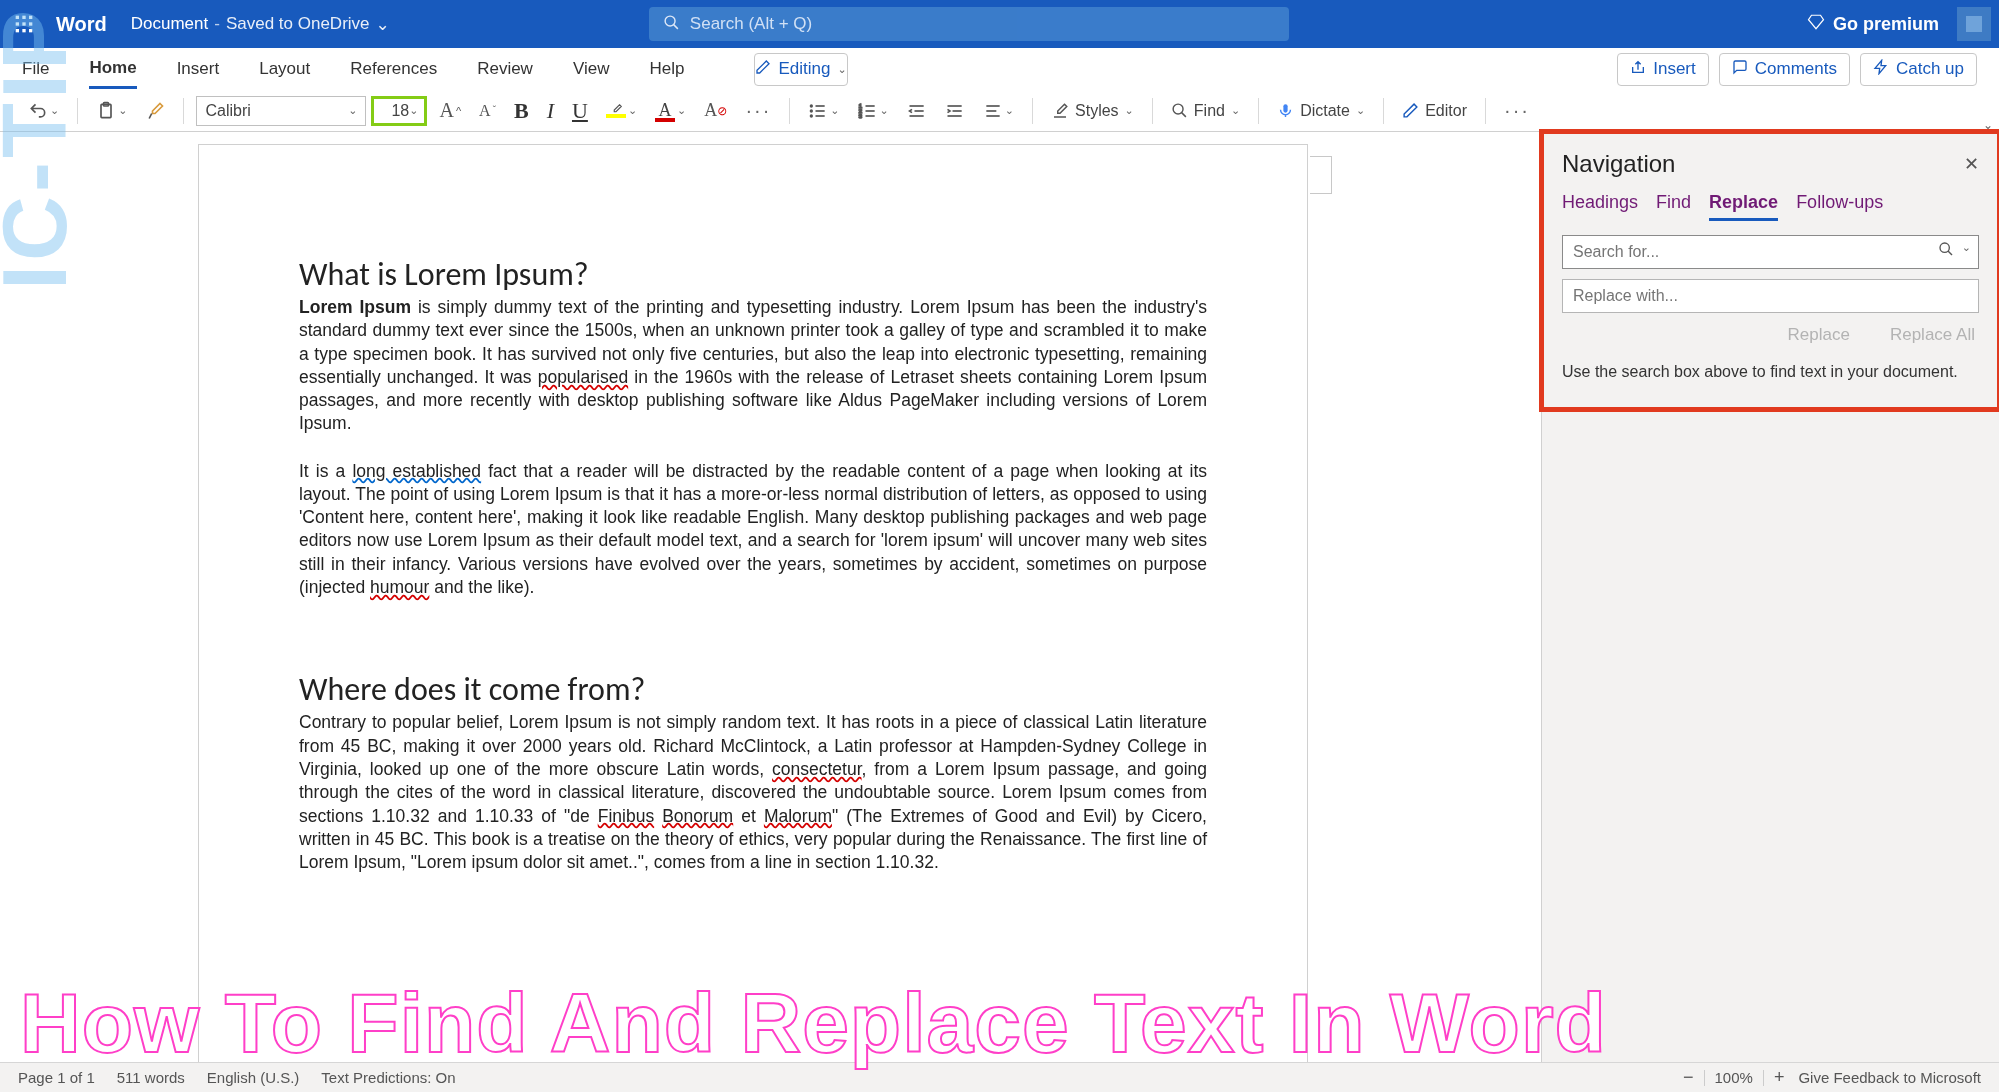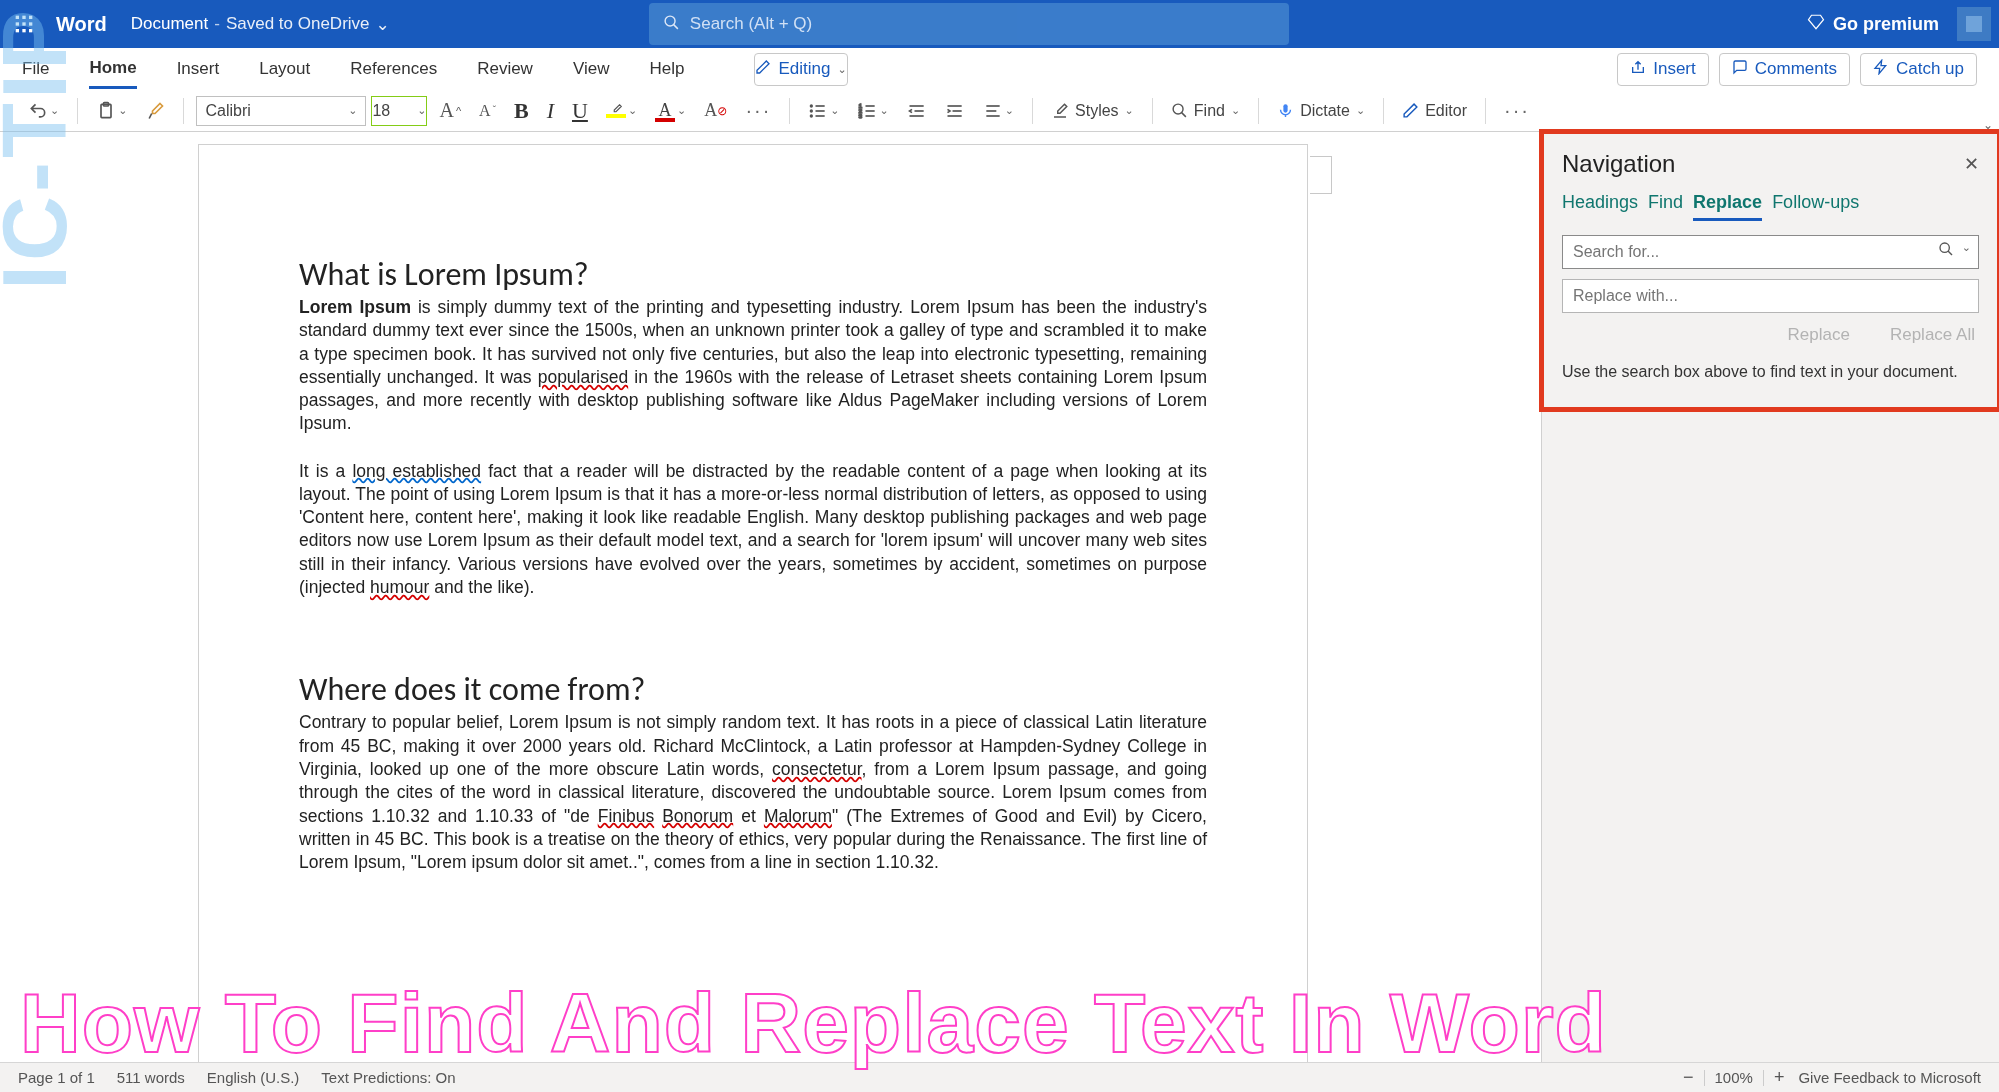--- a/index.html
+++ b/index.html
@@ -8,42 +8,42 @@
 
 .titlebar { background: #185abd; height: 48px; display: flex; align-items: center; color: #fff; padding: 4px 8px; }
 .waffle { width: 32px; height: 32px; display: flex; align-items: center; justify-content: center; cursor: pointer; }
 .waffle svg { width: 20px; height: 20px; }
 .app-name { font-size: 20px; font-weight: 600; margin-left: 16px; }
 .doc-title-wrap { display: flex; align-items: center; margin-left: 24px; font-size: 17px; }
 .doc-title { font-weight: 400; }
 .doc-sep { margin: 0 6px; opacity: .7; }
 .doc-saved { opacity: .9; }
 .doc-chev { margin-left: 6px; opacity: .9; }
-.searchbar { flex: 0 0 640px; margin-left: auto; margin-right: auto; height: 42px; background: #3c7ecb; border-radius: 4px; display: flex; align-items: center; padding: 0 14px; opacity: .95; }
+.searchbar { flex: 0 0 640px; margin-left: auto; margin-right: auto; height: 34px; background: #3c7ecb; border-radius: 4px; display: flex; align-items: center; padding: 0 14px; opacity: .95; }
 .searchbar-icon { color: #e8f0fb; margin-right: 10px; }
 .searchbar-ph { color: #dbe8f8; font-size: 17px; }
 .title-right { display: flex; align-items: center; gap: 18px; margin-left: auto; font-weight: bold; }
 .premium { display: flex; align-items: center; gap: 8px; font-size: 18px; }
 .avatar-sq { width: 34px; height: 34px; background: #3e7bc4; display: flex; align-items: center; justify-content: center; }
 .avatar-sq-inner { width: 16px; height: 16px; background: #6fa3da; }
 
 
 .ribbon-tabs { height: 42px; display: flex; align-items: center; padding: 0 22px; font-size: 17px; color: #333; border-bottom: none; }
 .ribbon-tabs .tab { margin-right: 40px; cursor: pointer; padding: 8px 0; }
 .ribbon-tabs .tab.active { font-weight: 600; border-bottom: 3px solid #185abd; }
 .ribbon-right { margin-left: auto; display: flex; align-items: center; gap: 10px; }
 .editing-btn { border: 1px solid #c8c8c8; border-radius: 4px; padding: 5px 0; display: flex; align-items: center; gap: 7px; color: #185abd; font-size: 17px; text-align: center; }
 .pill-btn { border: 1px solid #c8c8c8; border-radius: 4px; padding: 5px 12px; display: flex; align-items: center; gap: 7px; color: #185abd; font-size: 17px; }
 
 
 .toolbar { height: 42px; display: flex; align-items: center; padding: 0 22px; gap: 6px; border-bottom: 1px solid #d0d0d0; font-size: 16px; color: #444; }
 .tb-btn { padding: 3px 6px; display: flex; align-items: center; gap: 2px; cursor: pointer; }
 .tb-sep { width: 1px; height: 26px; background: #d9d9d9; margin: 0 6px; }
 .font-name { border: 1px solid #c0c0c0; height: 30px; width: 170px; padding: 2px 8px; display: flex; align-items: center; justify-content: space-between; font-size: 16px; background: #fff; }
-.font-size { border: 1px solid #84cc16; height: 30px; width: 56px; padding: 2px 0; display: flex; align-items: center; justify-content: space-between; font-size: 16px; background: #fff; margin-left: -1px; text-align: center; }
+.font-size { border: 3px solid #84cc16; height: 30px; width: 56px; padding: 2px 17px; display: flex; align-items: center; justify-content: space-between; font-size: 16px; background: #fff; margin-left: -1px; text-align: center; }
 .tb-icon { width: 20px; height: 20px; }
 .bold-letter { font-family: "Times New Roman", serif; font-weight: 700; font-size: 22px; color: #333; }
 .italic-letter { font-family: "Times New Roman", serif; font-style: italic; font-size: 22px; color: #333; }
 .u-letter { font-family: "Times New Roman", serif; font-size: 22px; color: #333; text-decoration: underline; }
 .chev { font-size: 11px; color: #666; }
 .highlight-sw { width: 20px; height: 4px; background: #ffff00; margin-top: -3px; }
 .fontcolor-sw { width: 20px; height: 4px; background: #d40000; margin-top: -3px; }
 .collapse-chev { position: absolute; right: 6px; top: 118px; color: #666; font-size: 12px; }
 
 
@@ -57,21 +57,21 @@
 .squiggle-blue { text-decoration: underline wavy #0066cc; }
 .tab-stub { position: absolute; left: 1310px; top: 24px; width: 22px; height: 38px; border: 1px solid #c8c8c8; border-left: none; background: #fff; }
 .v-scroll-track { position: absolute; right: 360px; top: 270px; width: 14px; height: 320px; background: #efefef; border-radius: 7px; }
 .v-scroll-thumb { position: absolute; width: 14px; height: 90px; top: 0; background: #c6c6c6; border-radius: 7px; }
 
 
 .navpane { width: 458px; background: #f3f2f1; border-left: 1px solid #d0d0d0; padding: 18px 20px; position: relative; }
 .navpane-hl { position: absolute; left: -3px; top: -3px; right: -3px; height: 283px; border: 5px solid #e13a1f; pointer-events: none; }
 .nav-title { font-size: 24px; color: #222; margin-bottom: 14px; display: flex; align-items: center; justify-content: space-between; }
 .nav-close { font-size: 18px; color: #555; cursor: pointer; }
-.nav-tabs { display: flex; gap: 10px; font-size: 18px; color: #0f766e; margin-bottom: 14px; }
+.nav-tabs { display: flex; gap: 18px; font-size: 18px; color: #701a75; margin-bottom: 14px; }
 .nav-tabs .ntab { cursor: pointer; padding-bottom: 5px; }
 .nav-tabs .ntab.active { font-weight: 600; border-bottom: 3px solid #185abd; }
 .search-row { position: relative; margin-bottom: 10px; }
 .search-inp { width: 100%; height: 34px; border: 1px solid #8a8a8a; padding: 4px 56px 4px 10px; font-size: 16px; background: #fff; }
 .search-icons { position: absolute; right: 8px; top: 6px; display: flex; gap: 8px; color: #555; }
 .replace-inp { width: 100%; height: 34px; border: 1px solid #b5b5b5; padding: 4px 10px; font-size: 16px; background: #fff; }
 .nav-actions { display: flex; justify-content: flex-end; gap: 40px; margin: 12px 4px 16px 0; }
 .nav-actions button { background: none; border: none; font-size: 17px; color: #b3b3b3; cursor: default; }
 .nav-hint { font-size: 16px; color: #333; line-height: 1.4; }
 

